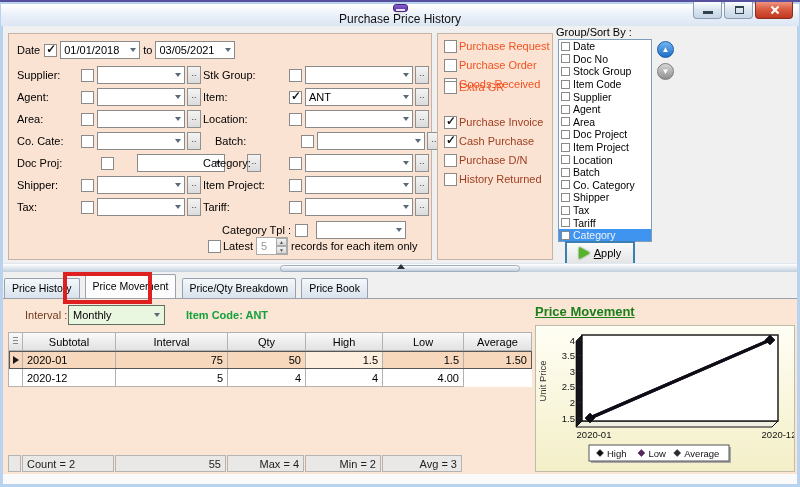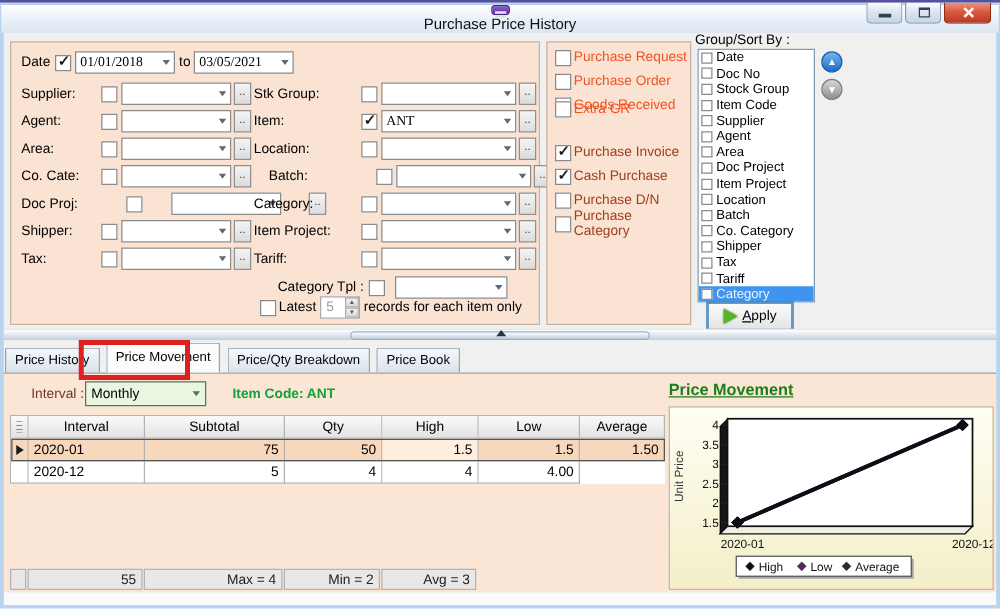--- a/index.html
+++ b/index.html
@@ -33,21 +33,21 @@
   .p-left { left:5px; top:7px; width:424px; height:227px; }
   .p-mid  { left:434px; top:7px; width:116px; height:227px; }
 
   .row { position:absolute; display:flex; align-items:center; height:20px; }
   .lbl { color:#000; }
   .cb { width:13px; height:13px; background:#fff; border:1px solid #8a8a8a; position:relative; flex:none; }
   .cb.checked::after { content:"\2713"; position:absolute; top:-3px; left:1px;
                        font-size:12px; font-weight:bold; color:#1a1a1a; }
   .combo { display:flex; align-items:center; background:#fff; border:1px solid #8a8a8a;
            height:18px; padding:0 3px; margin-left:3px; }
-  .combo .val { white-space:nowrap; overflow:hidden;font-family:Liberation Serif, serif; }
+  .combo .val { white-space:nowrap; overflow:hidden; }
   .chev { margin-left:auto; width:0; height:0; border-left:3.5px solid transparent;
           border-right:3.5px solid transparent; border-top:4px solid #5a6a78; flex:none; }
   .dots { width:14px; height:18px; margin-left:2px; border:1px solid #909090; flex:none;
           background:linear-gradient(#f4f4f4,#dcdcdc); font-size:9px; color:#333;
           text-align:center; line-height:13px; cursor:pointer; }
   .spin { display:flex; align-items:center; border:1px solid #aaa; background:#fff;
           width:32px; height:18px; margin:0 3px; }
   .spin .sval { flex:1; color:#999; padding-left:4px; }
   .spin .sbtns { width:11px; display:flex; flex-direction:column; }
   .spin .sb { height:8px; background:linear-gradient(#f2f2f2,#d8d8d8); border:1px solid #aaa;
@@ -341,21 +341,21 @@
       <div class="drow" style="top:99px;">
           <span class="cb checked"></span>
           <span class="lbl tone-dark">Cash Purchase</span>
         </div>
       <div class="drow" style="top:118px;">
           <span class="cb"></span>
           <span class="lbl tone-dark">Purchase D/N</span>
         </div>
       <div class="drow" style="top:137px;">
           <span class="cb"></span>
-          <span class="lbl tone-dark">Purchase Category</span>
+          <span class="lbl tone-dark">History Returned</span>
         </div>
     </div>
 
     <div class="gs-label">Group/Sort By :</div>
     <div class="gs-list">
       <div class="gs-item">
           <span class="cbs"></span>
           <span>Date</span>
         </div>
       <div class="gs-item">
@@ -447,22 +447,22 @@
           <span class="val">Monthly</span>
           <span class="chev"></span>
         </span>
       <span class="item-code">Item Code: ANT</span>
 
       <div class="tbl">
         <div class="trow head">
           <div class="tcell">
               <span class="grid-ico"></span>
             </div>
+          <div class="tcell">Subtotal</div>
           <div class="tcell">Interval</div>
-          <div class="tcell">Subtotal</div>
           <div class="tcell">Qty</div>
           <div class="tcell">High</div>
           <div class="tcell">Low</div>
           <div class="tcell">Average</div>
         </div>
         <div class="trow sel">
           <div class="tcell">
               <span class="arr-r"></span>
             </div>
           <div class="tcell left">2020-01</div>
@@ -477,20 +477,21 @@
           <div class="tcell left">2020-12</div>
           <div class="tcell num">5</div>
           <div class="tcell num">4</div>
           <div class="tcell num">4</div>
           <div class="tcell num">4.00</div>
         </div>
       </div>
 
       <div class="tfoot">
         <div class="fcell"></div>
+        <div class="fcell left">Count = 2</div>
         <div class="fcell num">55</div>
         <div class="fcell num">Max = 4</div>
         <div class="fcell num">Min = 2</div>
         <div class="fcell num">Avg = 3</div>
       </div>
 
       <span class="chart-title">Price Movement</span>
       <div class="chart-box">
         <svg id="mvchart" width="258" height="145" viewBox="0 0 258 145">
             <polygon points="40,101 46,95 242,95 236,101" fill="#efefe2" stroke="#111" stroke-width="1"></polygon>

